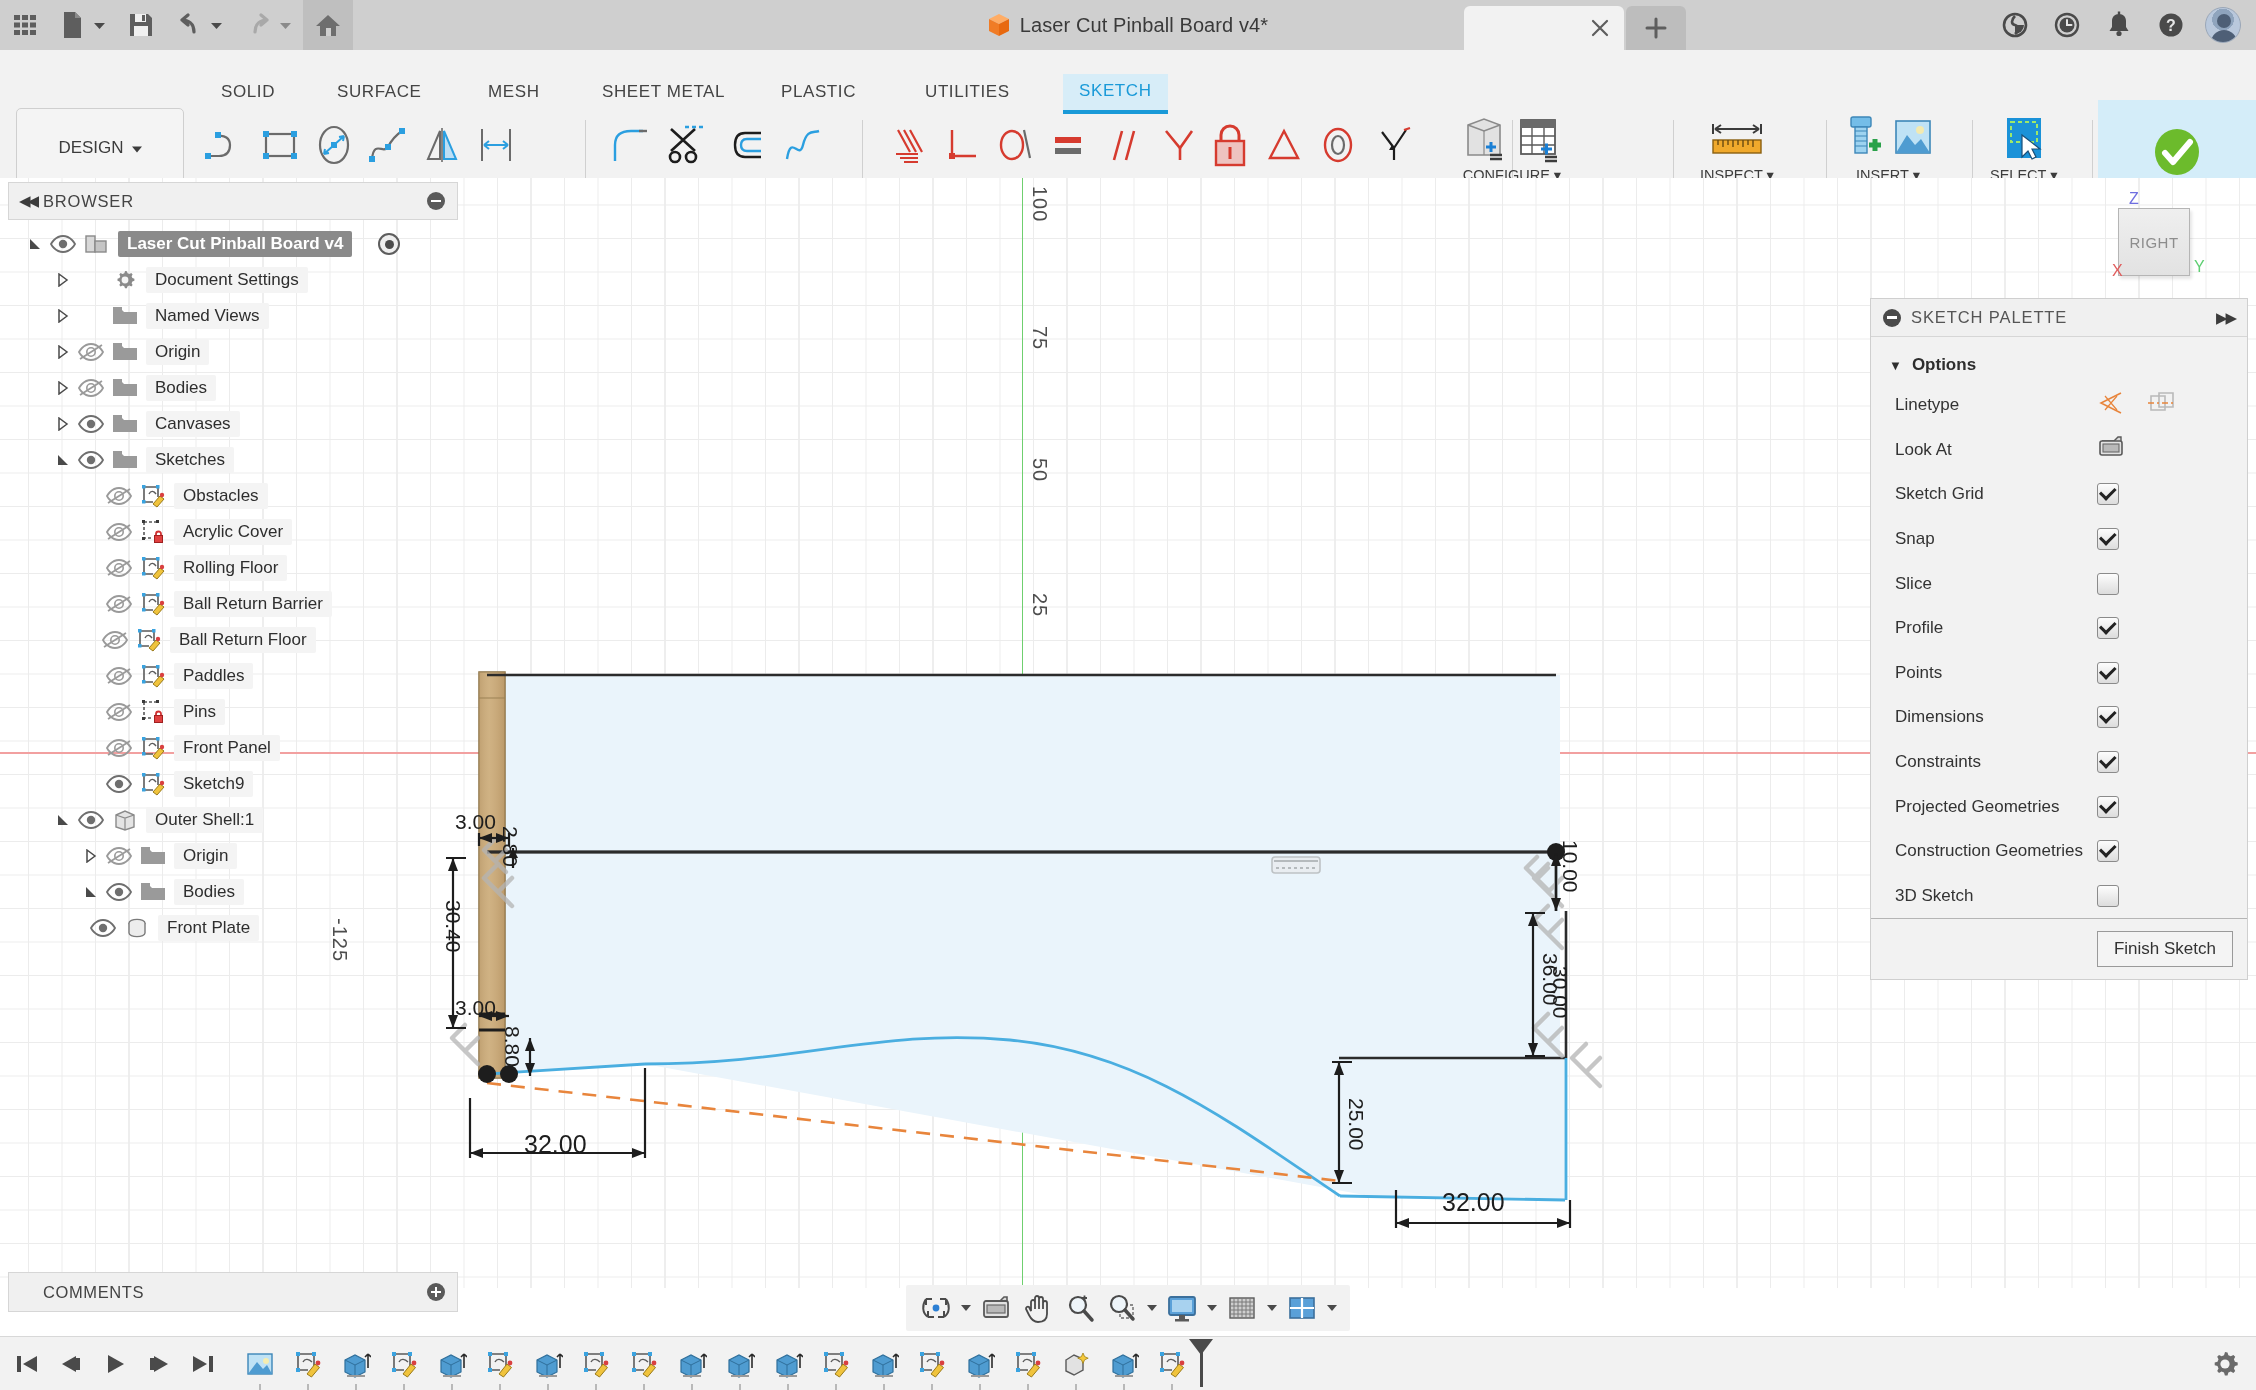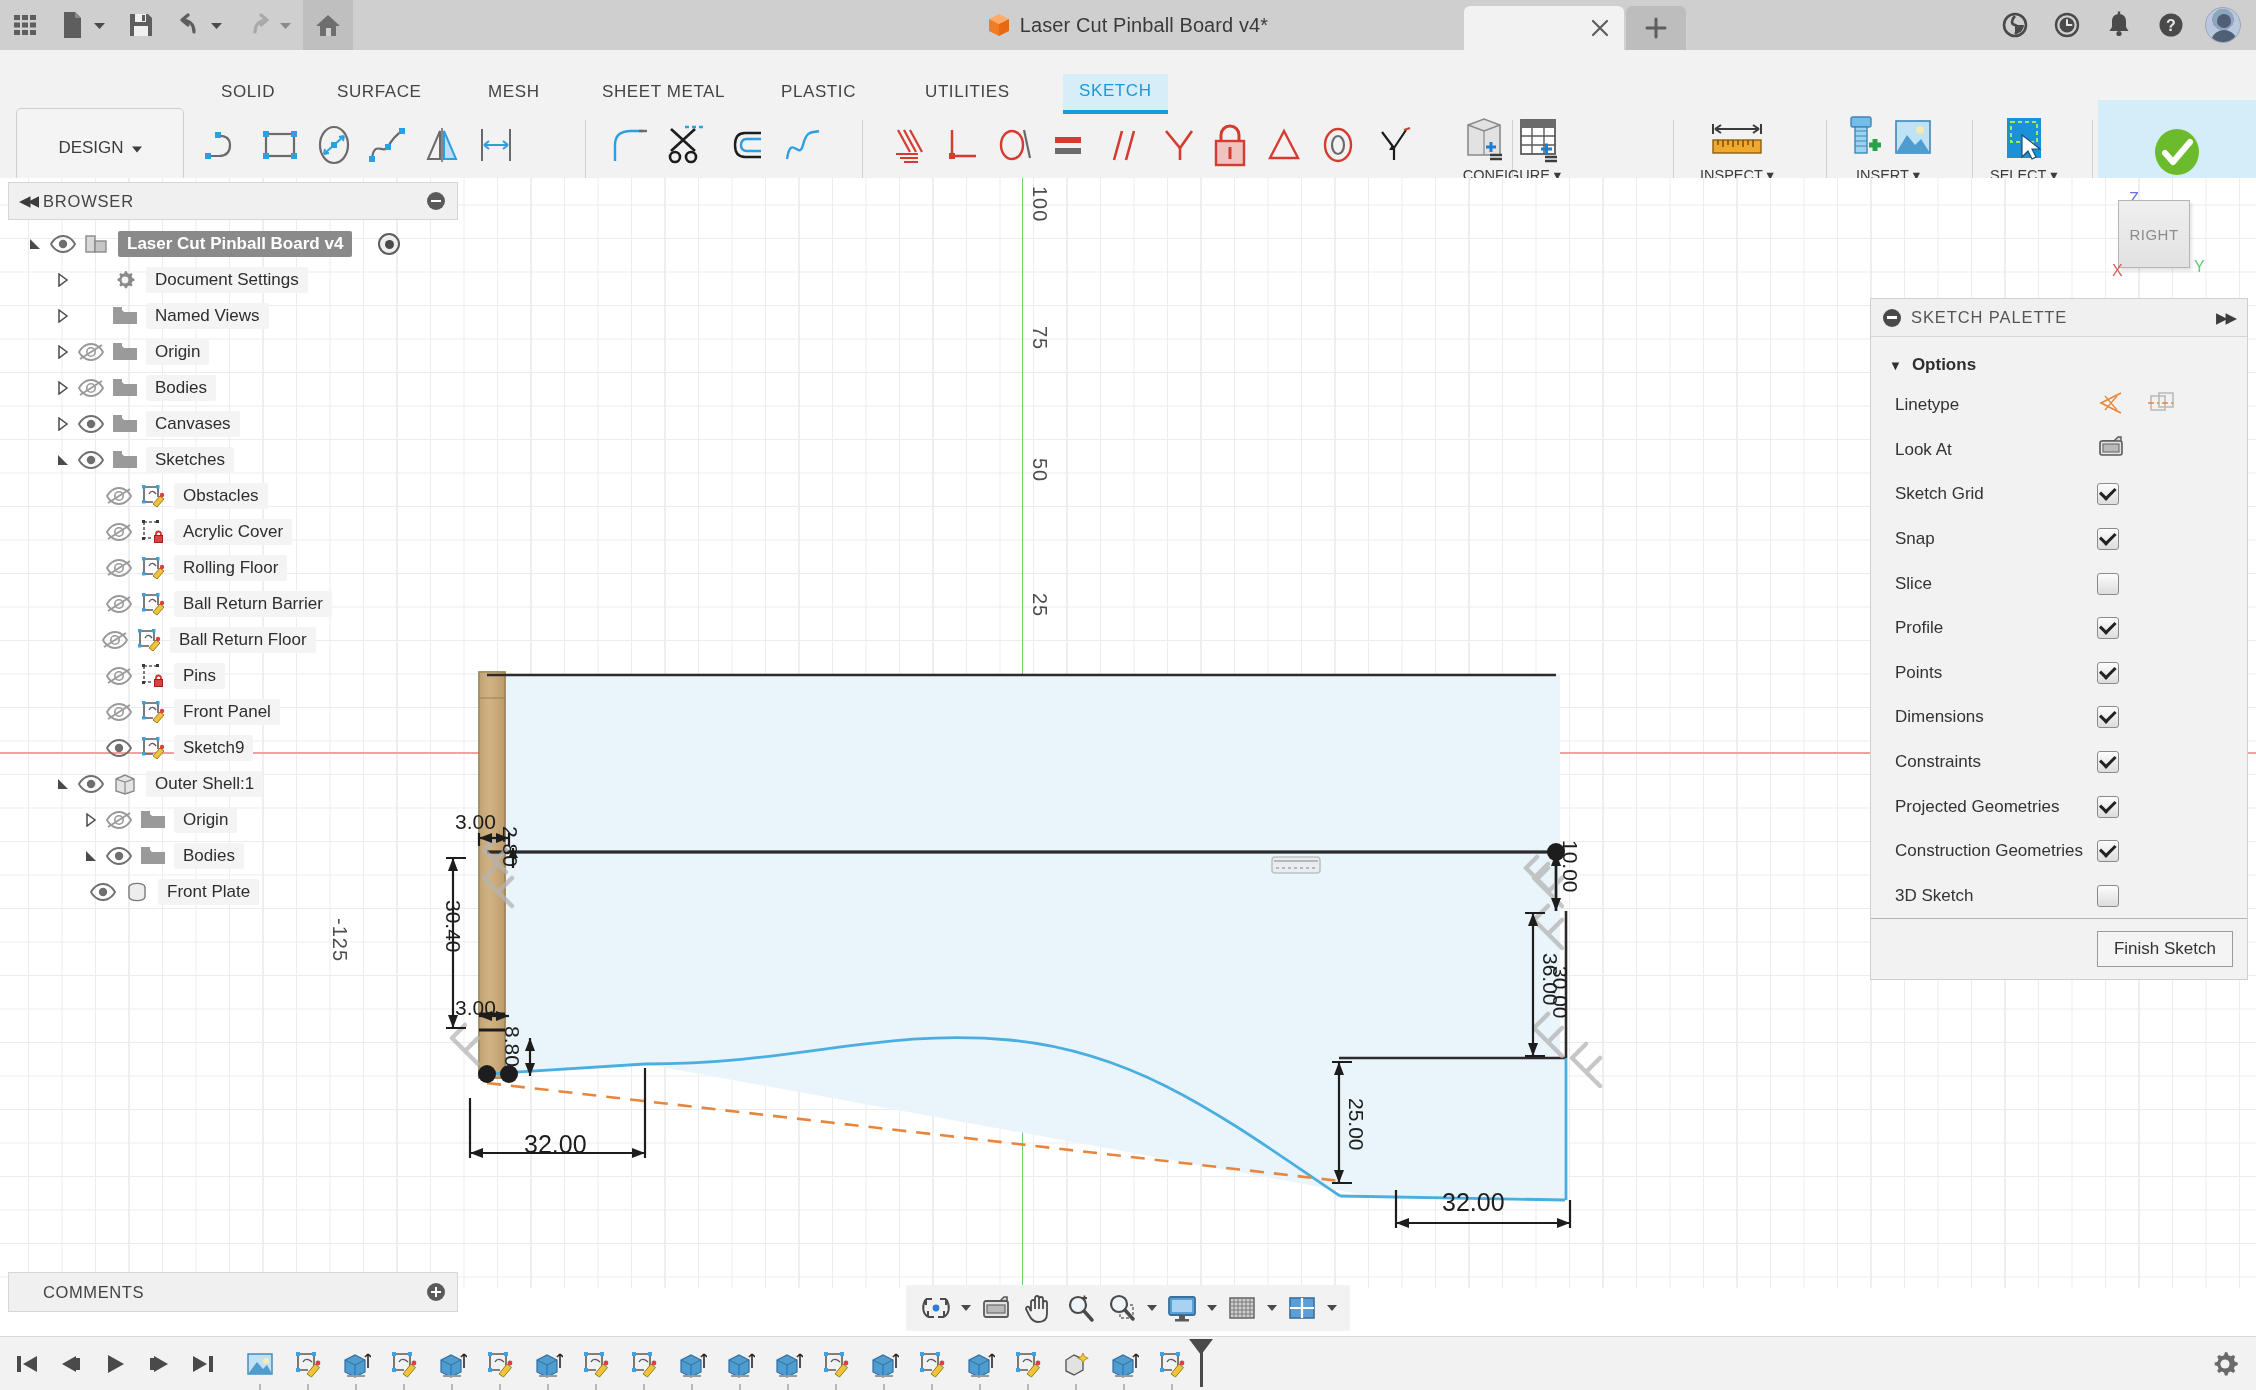--- a/index.html
+++ b/index.html
@@ -111,21 +111,21 @@
     letter-spacing:1px;
   }
   #origin-pt {
     position:absolute; left:1007px; top:737px; width:30px;height:26px;
     border:5px solid #a9a9a9; border-radius:50%; background:transparent; opacity:.85;
   }
 
   
   #viewcube { position:absolute; right:40px; top:12px; width:120px; height:96px; }
   .vc-face {
-    position:absolute; left:22px; top:10px; width:72px; height:68px;
+    position:absolute; left:22px; top:18px; width:72px; height:68px;
     background:linear-gradient(#efefef,#e2e2e2);
     border:1px solid #b5b5b5;
     display:flex;align-items:center;justify-content:center;
     font-size:15px; color:#8d8d8d; letter-spacing:.5px;
     box-shadow:2px 3px 3px rgba(0,0,0,.10);
   }
   .vc-z { position:absolute; left:33px; top:0px; color:#6f6fe0; font-size:16px; }
   .vc-x { position:absolute; left:16px; top:72px; color:#e05d5d; font-size:16px; }
   .vc-y { position:absolute; left:98px; top:68px; color:#5ece72; font-size:16px; }
 
@@ -998,20 +998,44 @@
             <g fill="#3aa3e0">
               <rect x="2" y="1" width="3.5" height="3.5"></rect>
               <rect x="16" y="1" width="3.5" height="3.5"></rect>
               <rect x="2" y="16" width="3.5" height="3.5"></rect>
             </g>
             <path d="M13 20 L20 12 l4 3 l-7 8 z" fill="#f0c33c" stroke="#9a7a18" stroke-width="1"></path>
             <circle cx="22" cy="11" r="2.2" fill="#d94040"></circle>
           </svg>
         </span>
         <span class="tlabel">Ball Return Floor</span>
+      </div>
+      <div class="trow" style="padding-left: 80px;">
+        <span class="tri"></span>
+        <span class="eye">
+          <svg width="26" height="18" viewBox="0 0 26 18">
+            <path d="M13 1 C5 1 1 9 1 9 C1 9 5 17 13 17 C21 17 25 9 25 9 C25 9 21 1 13 1 z" fill="none" stroke="#9a9a9a" stroke-width="1.8"></path>
+            <circle cx="13" cy="9" r="4.2" fill="none" stroke="#9a9a9a" stroke-width="1.6"></circle>
+            <path d="M2 16 L24 2" stroke="#9a9a9a" stroke-width="1.8"></path>
+          </svg>
+        </span>
+        <span class="ticon">
+          <svg width="26" height="24" viewBox="0 0 26 24">
+            <path d="M4 3 h14 v10 M4 3 v15 h9" fill="none" stroke="#5a5a5a" stroke-width="1.6"></path>
+            <path d="M9 10 C11 6 14 7 16 10" fill="none" stroke="#5a5a5a" stroke-width="1.4"></path>
+            <g fill="#3aa3e0">
+              <rect x="2" y="1" width="3.5" height="3.5"></rect>
+              <rect x="16" y="1" width="3.5" height="3.5"></rect>
+              <rect x="2" y="16" width="3.5" height="3.5"></rect>
+            </g>
+            <path d="M13 20 L20 12 l4 3 l-7 8 z" fill="#f0c33c" stroke="#9a7a18" stroke-width="1"></path>
+            <circle cx="22" cy="11" r="2.2" fill="#d94040"></circle>
+          </svg>
+        </span>
+        <span class="tlabel">Paddles</span>
       </div>
       <div class="trow" style="padding-left: 80px;">
         <span class="tri"></span>
         <span class="eye">
           <svg width="26" height="18" viewBox="0 0 26 18">
             <path d="M13 1 C5 1 1 9 1 9 C1 9 5 17 13 17 C21 17 25 9 25 9 C25 9 21 1 13 1 z" fill="none" stroke="#9a9a9a" stroke-width="1.8"></path>
             <circle cx="13" cy="9" r="4.2" fill="none" stroke="#9a9a9a" stroke-width="1.6"></circle>
             <path d="M2 16 L24 2" stroke="#9a9a9a" stroke-width="1.8"></path>
           </svg>
         </span>

